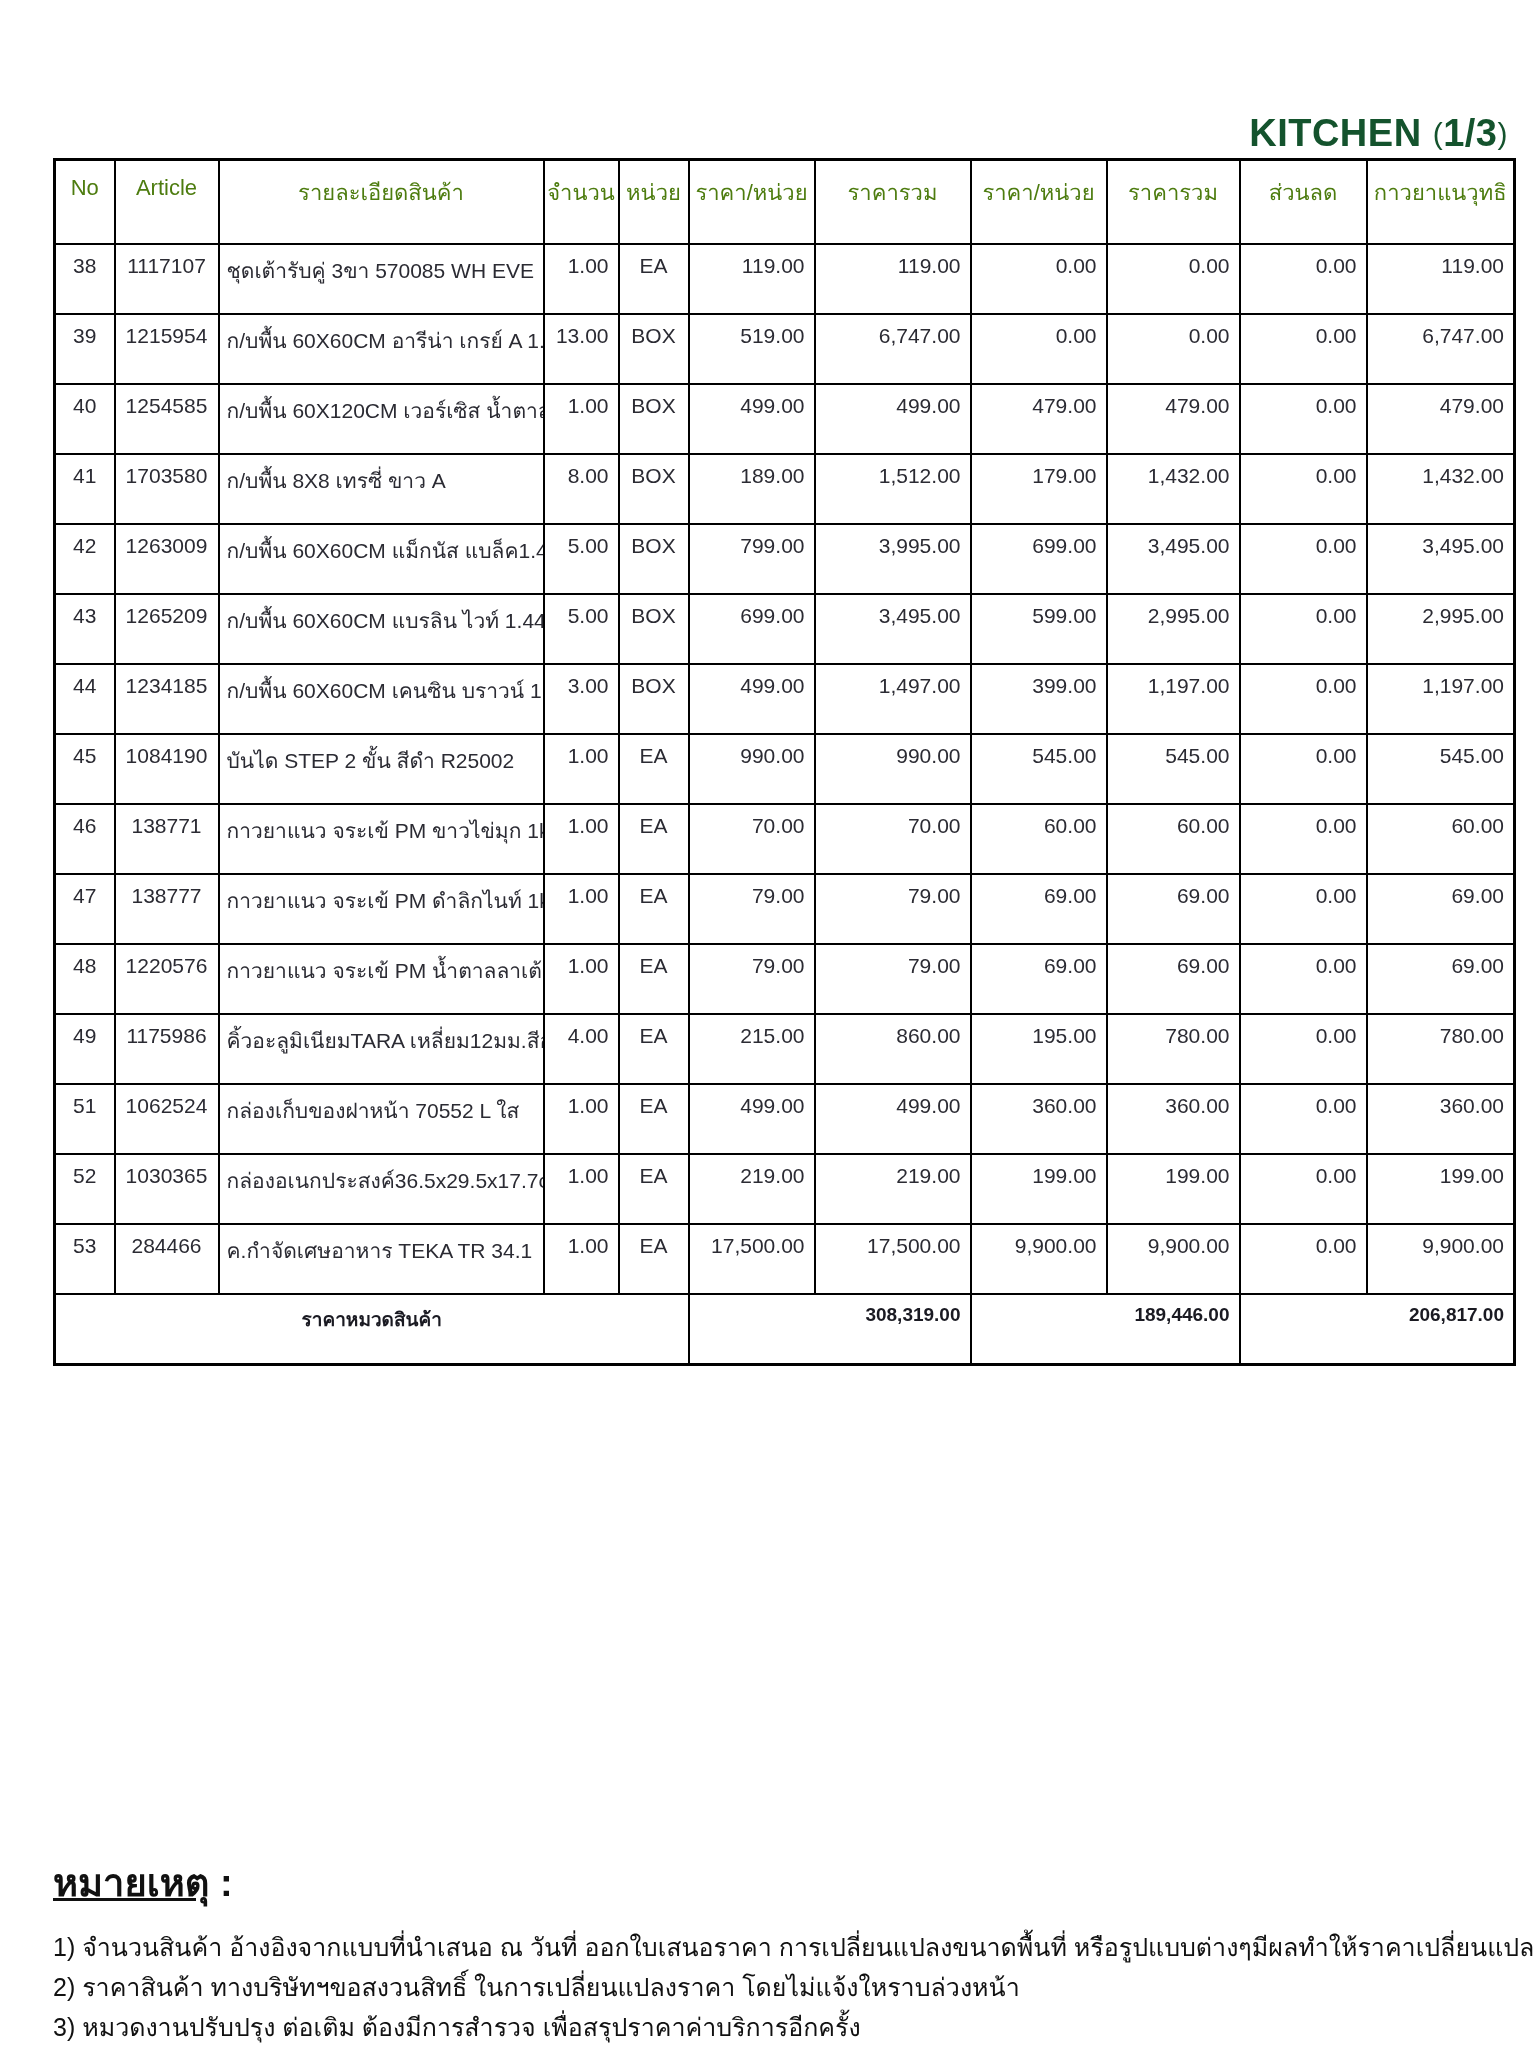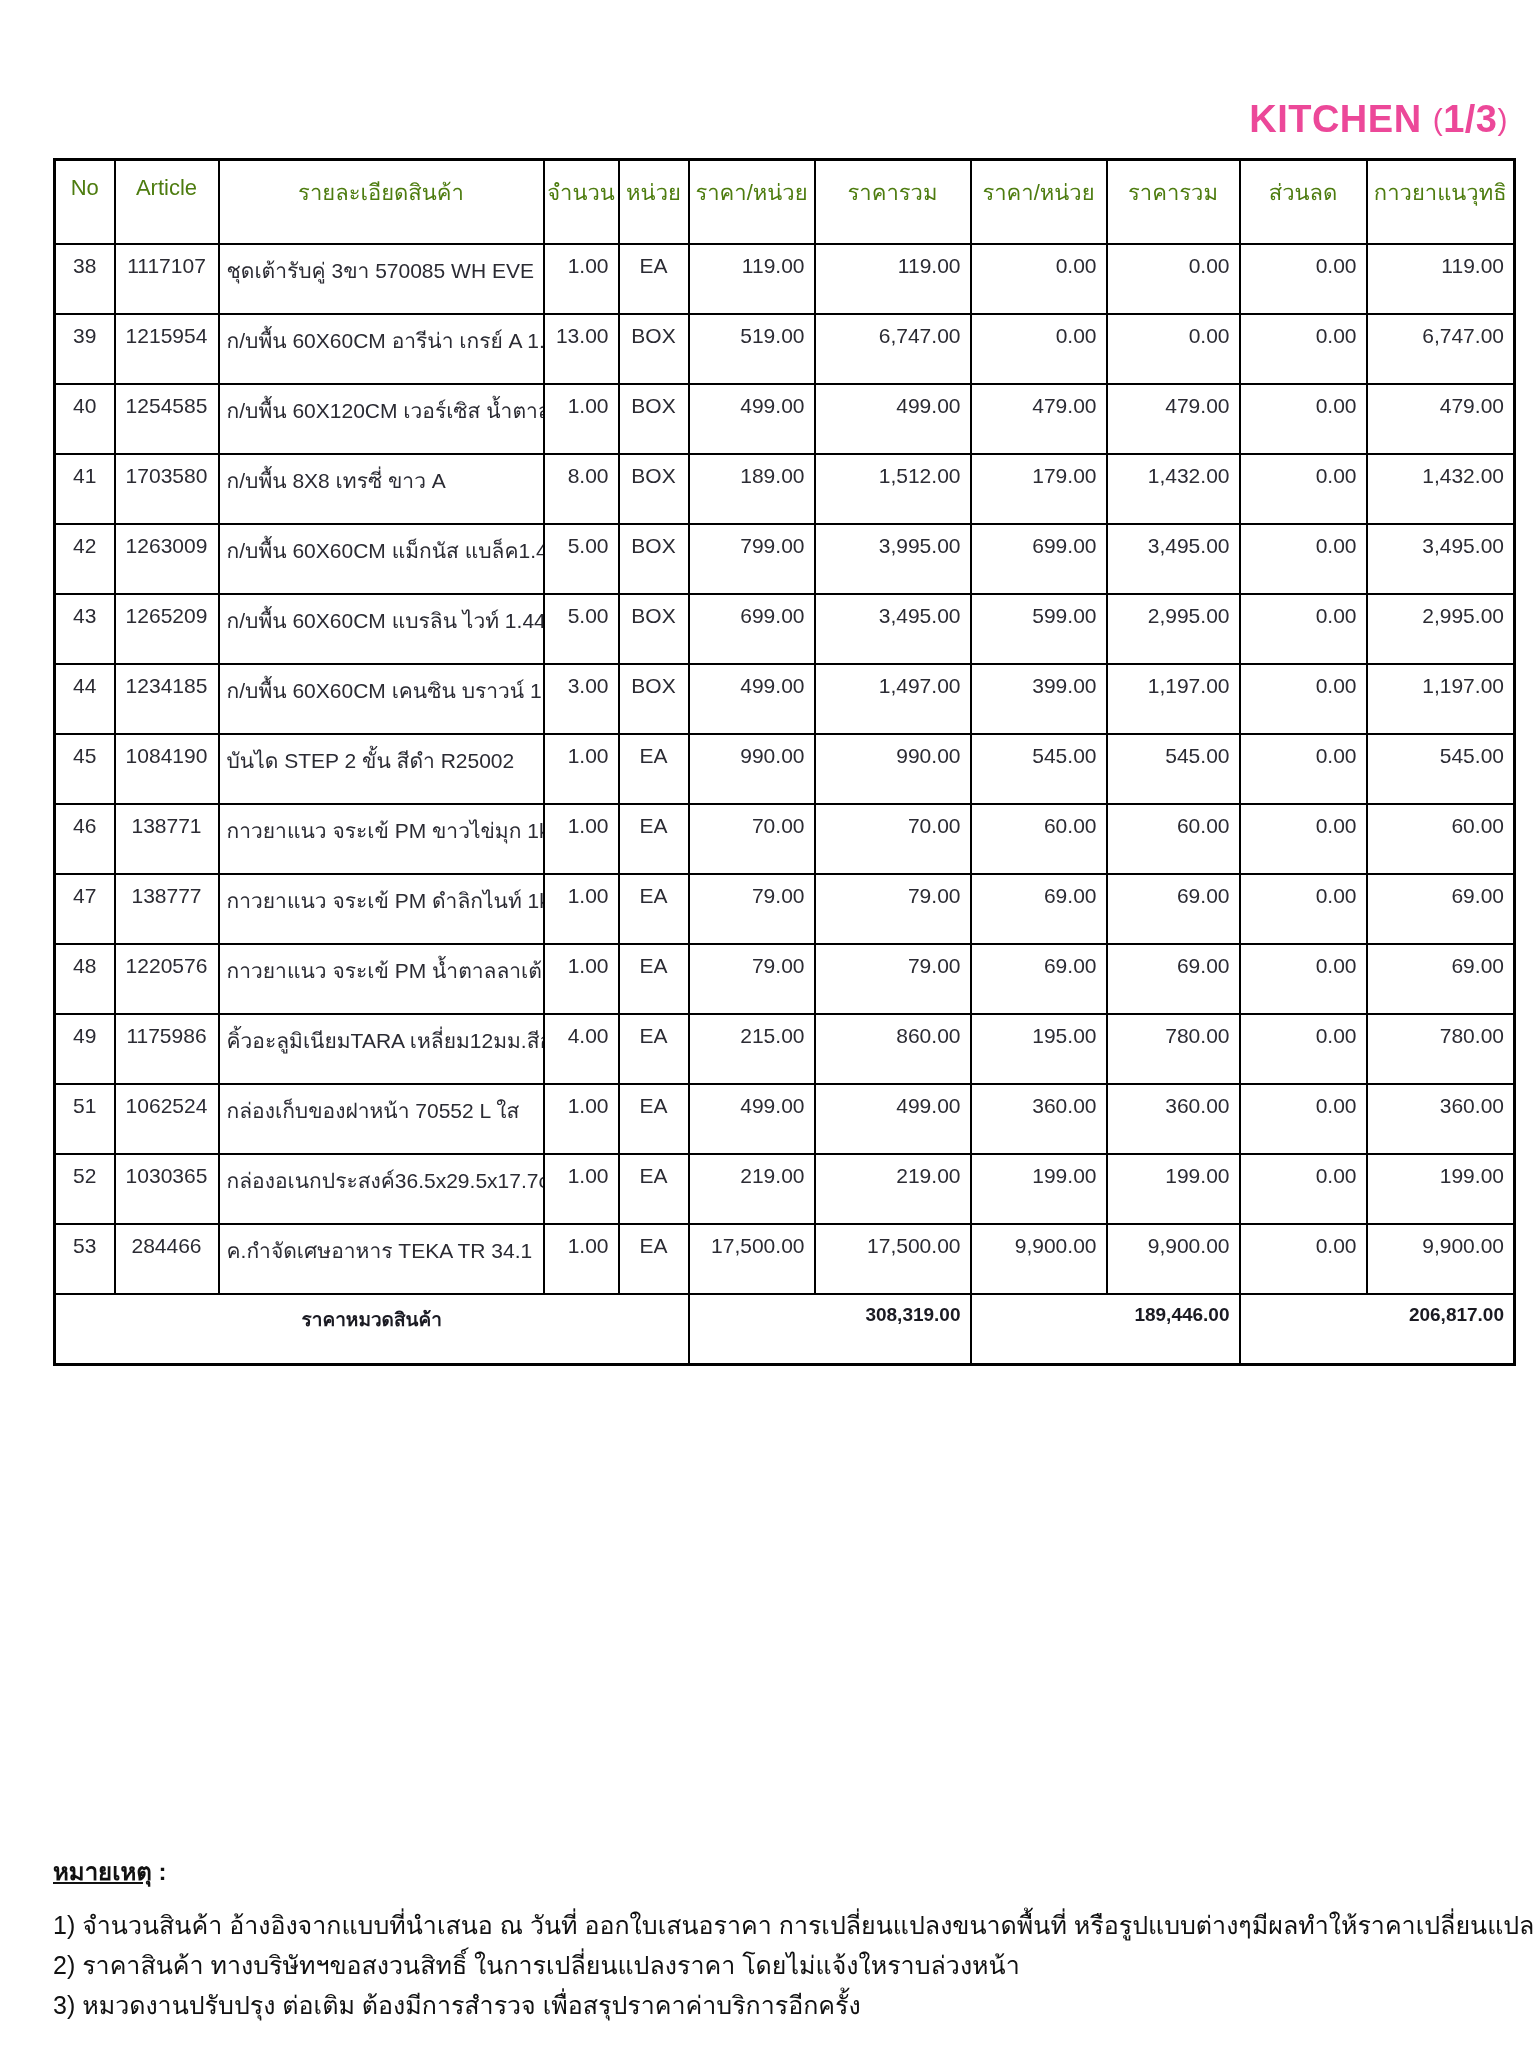--- a/index.html
+++ b/index.html
@@ -8,24 +8,24 @@
     background:#ffffff;
     font-family:"Liberation Sans", sans-serif;
     color:#1c1c22;
     position:relative;
     overflow:hidden;
   }
 
   
   .page-title {
     position:absolute;
-    top:98px; right:28px;
+    top:112px; right:28px;
     font-size:38px;
     font-weight:bold;
-    color:#ec4899;
+    color:#14532d;
     letter-spacing:0.5px;
   }
   .page-title .paren { font-weight:normal; font-size:30px; position:relative; top:-2px; }
 
   
   table.quote {
     position:absolute;
     left:53px; top:158px;
     width:1460px;
     border-collapse:collapse;
@@ -63,21 +63,21 @@
   }
 
   
   .notes {
     position:absolute;
     left:53px; top:1852px;
     width:1440px;
     color:#111;
   }
   .notes-heading {
-    font-size:24px;
+    font-size:38px;
     font-weight:bold;
     margin-bottom:14px;
   }
   .notes-heading .word { text-decoration:underline; }
   .note-line {
     font-size:25px;
     line-height:40px;
     white-space:nowrap;
   }
 </style>

